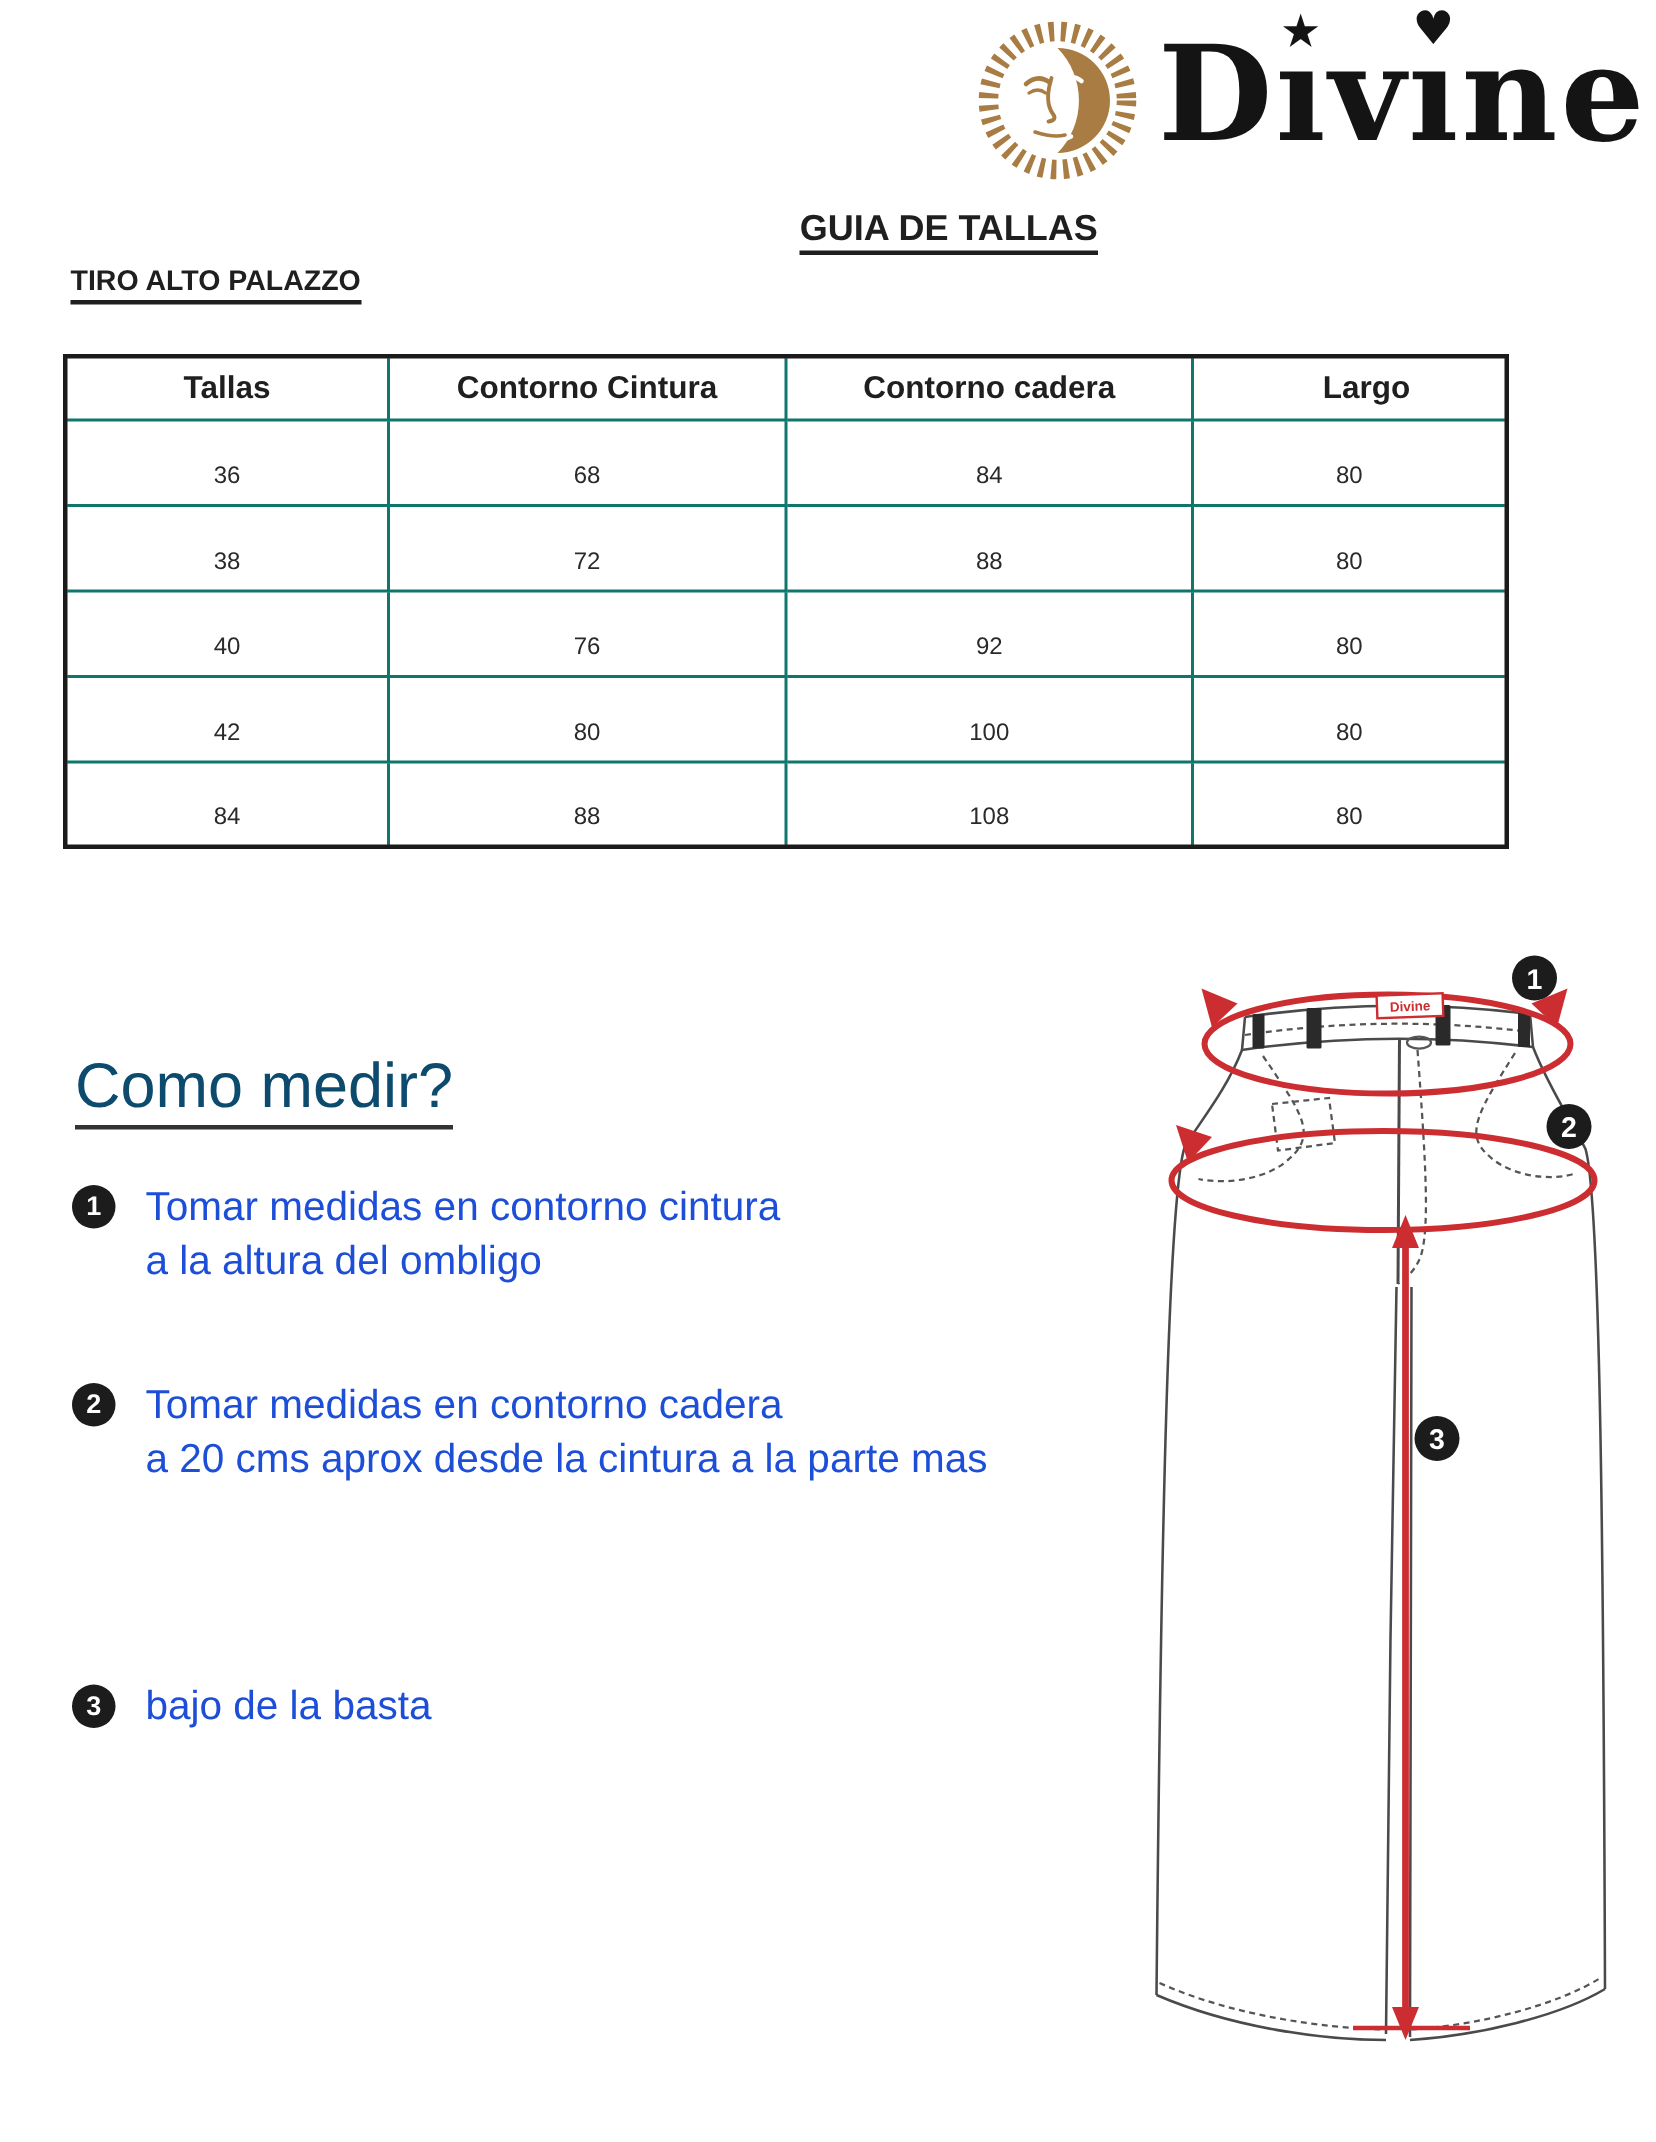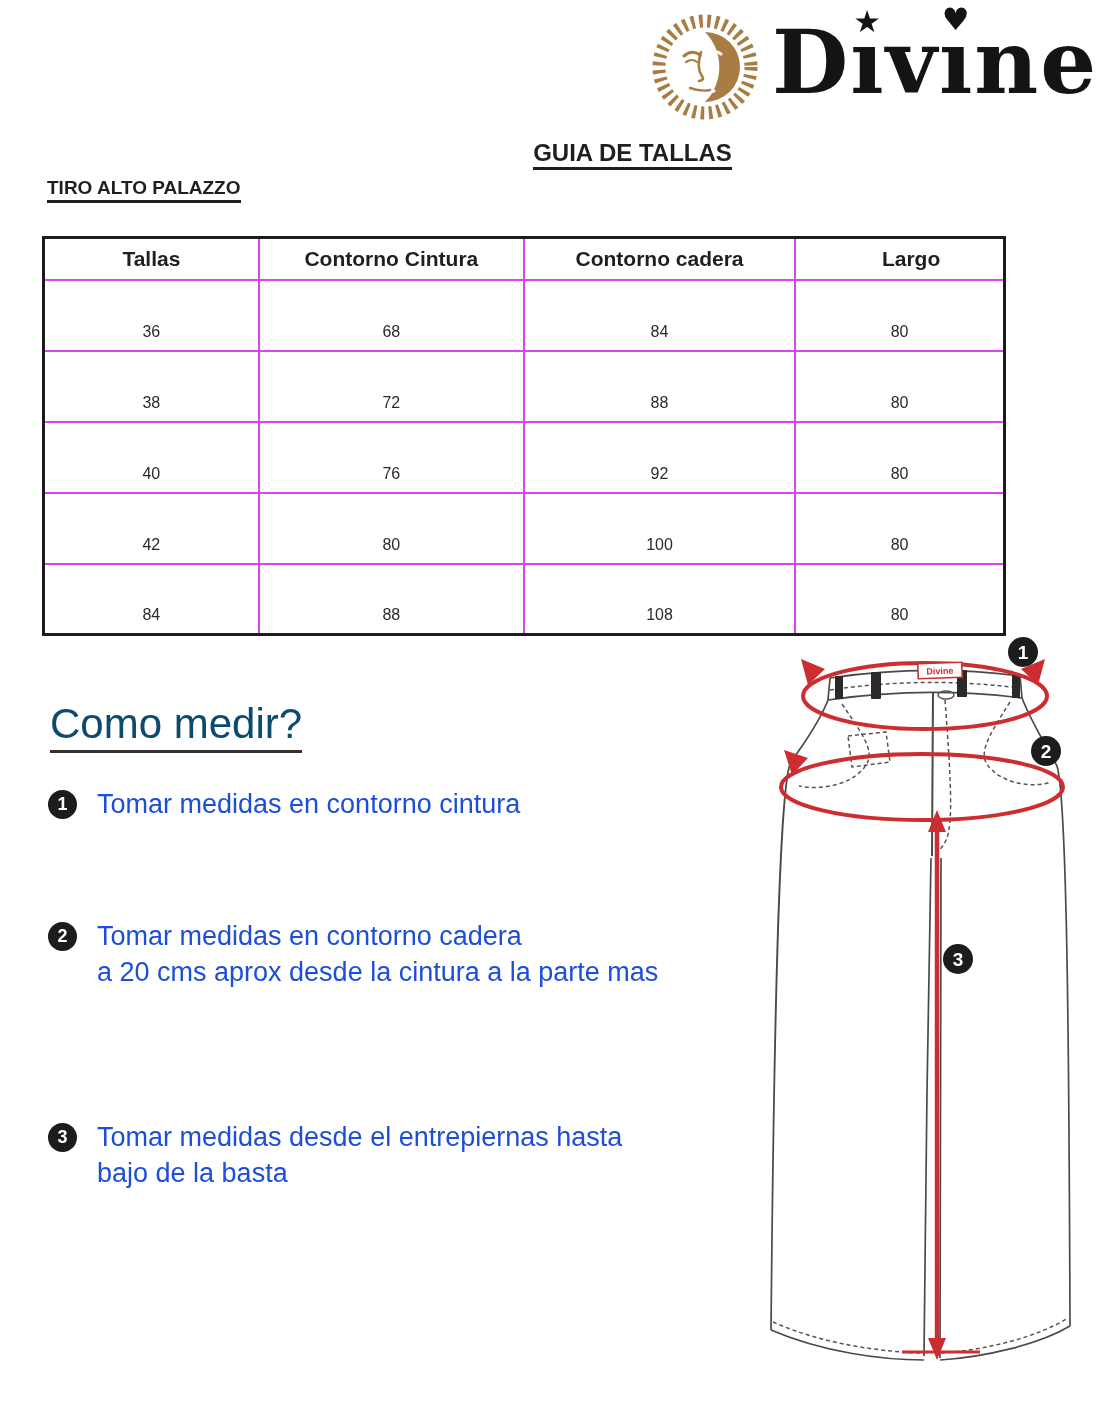--- a/index.html
+++ b/index.html
@@ -18,23 +18,23 @@
 
   
   .page-title { left:380px; top:139px; width:505px; text-align:center; font-size:24px; font-weight:bold; }
   .page-title span { border-bottom:3px solid #1f1f1f; padding-bottom:1px;margin-top:32px; }
   .product-title { left:47px; top:177px; font-size:19px; font-weight:bold; }
   .product-title span { border-bottom:3px solid #1f1f1f; padding-bottom:2px; }
 
   
   table.sizes { position:absolute; left:42px; top:236px; width:964px;
                 border-collapse:collapse; border:3px solid #1b1b1b; }
-  table.sizes th, table.sizes td { border:2px solid #d946ef; text-align:center; }
+  table.sizes th, table.sizes td { border:2px solid #0f766e; text-align:center; }
   table.sizes th { height:42px; font-size:21px; font-weight:bold; vertical-align:middle; }
-  table.sizes td { height:71px; font-size:16px; vertical-align:bottom; padding-bottom:9px; color:#2a2a2a; }
+  table.sizes td { height:57px; font-size:16px; vertical-align:bottom; padding-bottom:9px; color:#2a2a2a; }
   .col-tallas{width:216px;} .col-cintura{width:266px;} .col-cadera{width:272px;} .col-largo{width:210px;padding-left:23px;}
 
   
   .measure-heading { left:50px; top:700px; font-size:42px; font-weight:400; color:#0c4a6e; }
   .measure-heading span { border-bottom:3px solid #333; padding-bottom:3px; }
   .step { display:flex; align-items:flex-start; }
   .step-badge { width:29px; height:29px; min-width:29px; border-radius:50%; background:#1c1c1c; color:#fff;
                 font-size:18px; font-weight:bold; display:flex; align-items:center; justify-content:center;
                 margin-right:20px; margin-top:4px; }
   .step-text { font-size:27px; line-height:36px; color:#1d4ed8; }
@@ -109,35 +109,35 @@
     </tr>
   </tbody>
 </table>
 
 <div class="abs measure-heading"><span>Como medir?</span></div>
 
 <div class="abs step step1">
   <div class="step-badge">1</div>
   <div class="step-text">
     <div>Tomar medidas en contorno cintura</div>
+    <div>a la altura del ombligo</div>
   </div>
 </div>
 
 <div class="abs step step2">
   <div class="step-badge">2</div>
   <div class="step-text">
     <div>Tomar medidas en contorno cadera</div>
     <div>a 20 cms aprox desde la cintura a la parte mas</div>
   </div>
 </div>
 
 <div class="abs step step3">
   <div class="step-badge">3</div>
   <div class="step-text">
-    <div>Tomar medidas desde el entrepiernas hasta</div>
     <div>bajo de la basta</div>
   </div>
 </div>
 
 <svg class="abs diagram" viewBox="750 630 354 798">
 
   <g fill="none" stroke="#4a4a4a" stroke-width="1.7">
 
     <path d="M830,678 Q925,664 1020,676"></path>
     <path d="M828,700 Q925,686 1022,698"></path>

